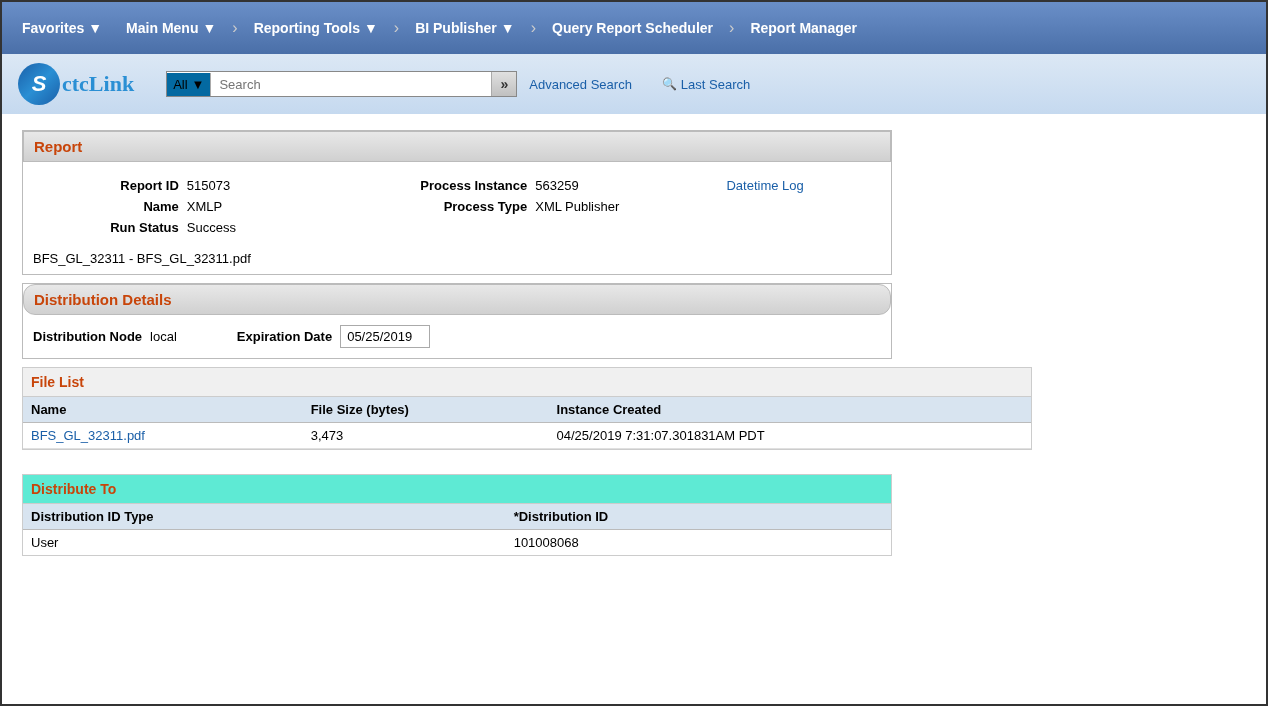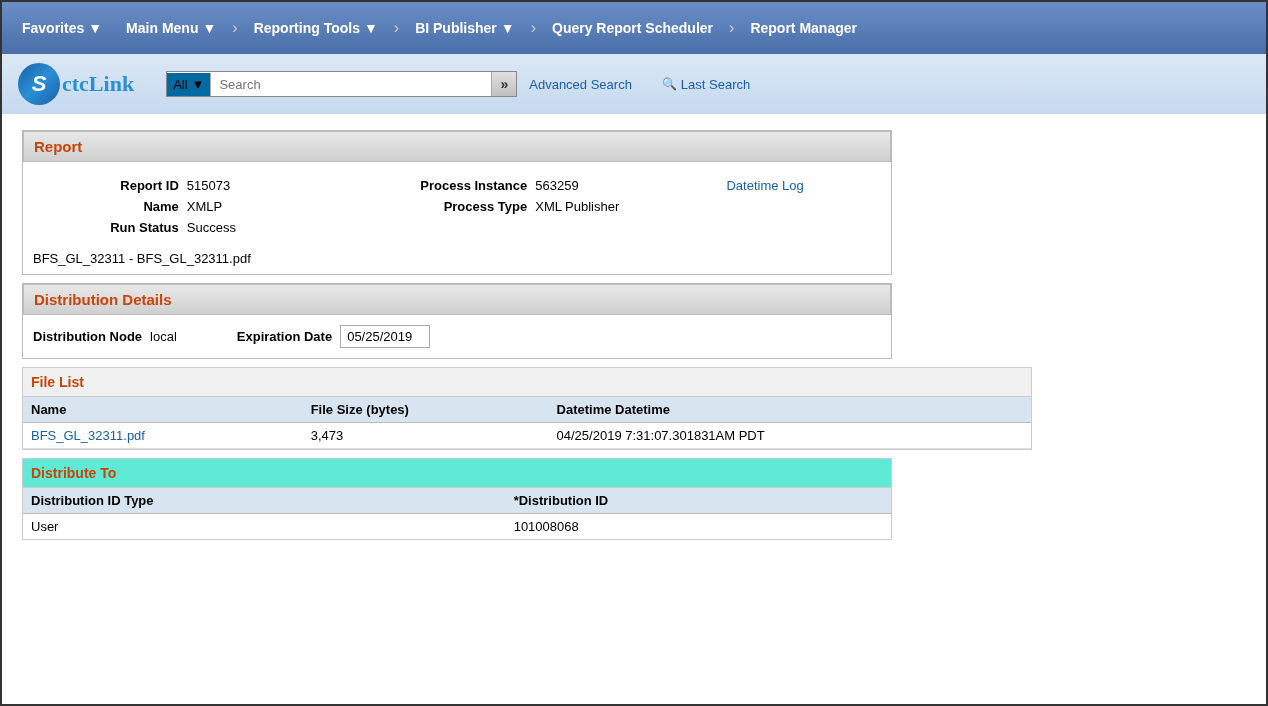--- a/index.html
+++ b/index.html
@@ -172,20 +172,21 @@
       color: #000;
       font-size: 13px;
     }
 
     
     .dist-section {
       margin-bottom: 8px;
     }
     .dist-section .section-header {
       margin-bottom: 0;
+      border-radius: 12px;
     }
     .dist-grid {
       display: flex;
       align-items: center;
       padding: 10px 10px;
     }
     .expiration-input {
       border: 1px solid #aaa;
       padding: 3px 6px;
       font-size: 13px;
@@ -364,28 +365,28 @@
       <span class="section-title">Distribution Details</span>
     </div>
     <div class="dist-grid">
       <span class="field-label">Distribution Node</span>
       <span class="field-value" style="padding-right:60px;">local</span>
       <span class="field-label">Expiration Date</span>
       <input class="expiration-input" type="text" value="05/25/2019" style="">
     </div>
   </div>
 
-  <div class="file-list-section" style="max-width:1010px; margin-bottom:8px;">
+  <div class="file-list-section" style="max-width:1010px; margin-bottom:24px;">
     <div class="file-list-title">File List</div>
     <table class="file-list-table">
       <thead>
         <tr>
           <th>Name</th>
           <th>File Size (bytes)</th>
-          <th>Datetime Datetime</th>
+          <th>Instance Created</th>
         </tr>
       </thead>
       <tbody id="file-list-body">
       <tr>
             <td><a href="#">BFS_GL_32311.pdf</a></td>
             <td>3,473</td>
             <td>04/25/2019  7:31:07.301831AM PDT</td>
           </tr>
         </tbody>
     </table>

